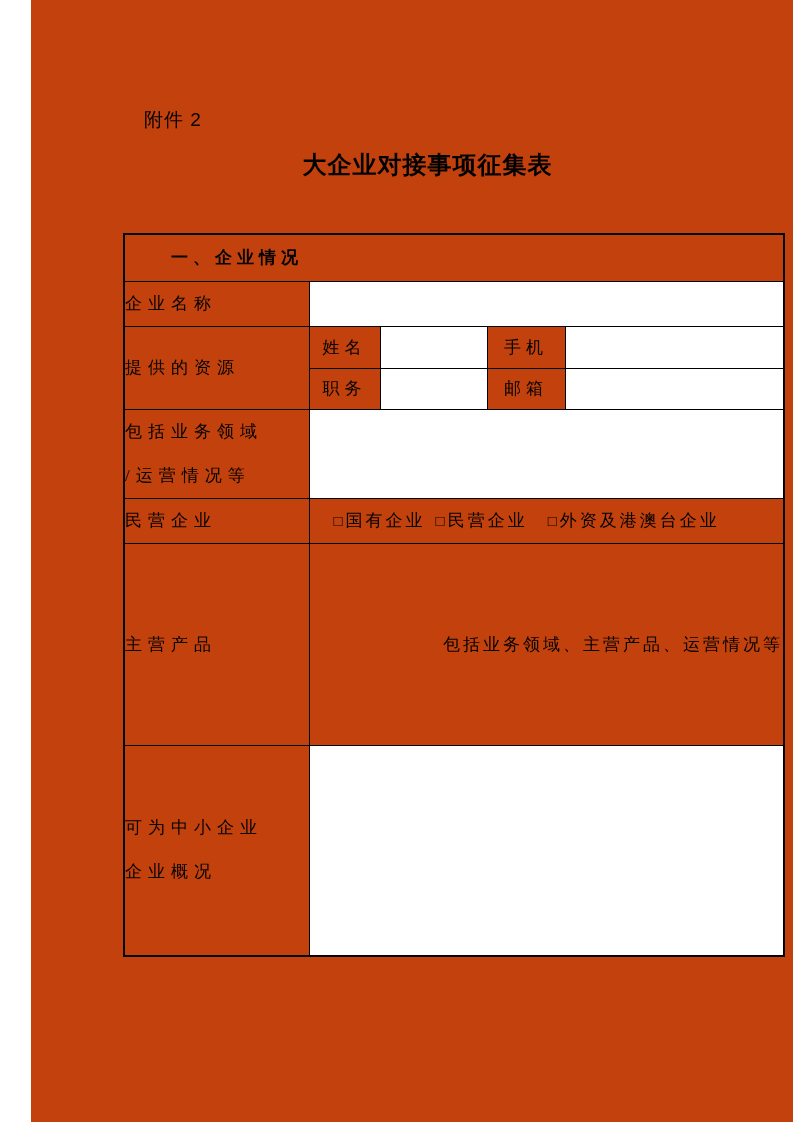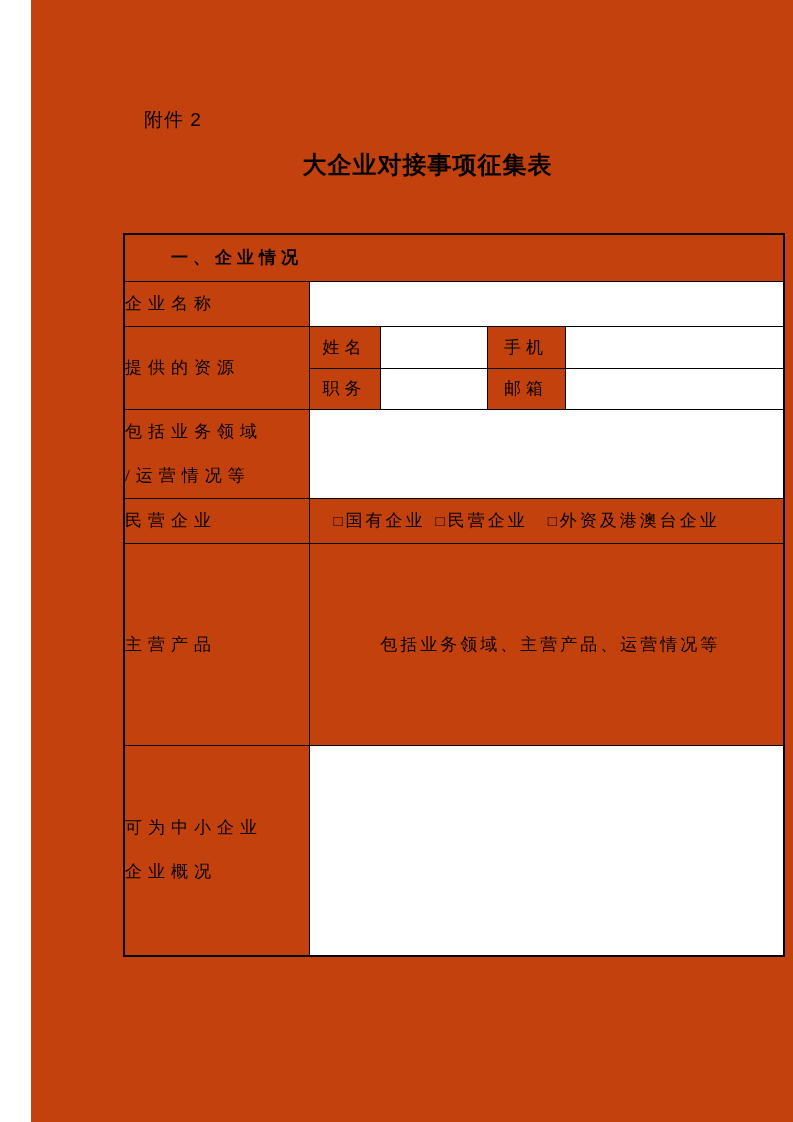--- a/index.html
+++ b/index.html
@@ -57,21 +57,21 @@
   .label-cell .ln { line-height: 44px; }
   .sub-label-cell {
     text-align: center;
     letter-spacing: 5px;
     font-family: Liberation Mono, monospace;
   }
   .value-cell { background: #ffffff; }
   .hint-cell {
     padding-left: 8px !important;
     letter-spacing: 3px;
-    text-align: center;
+    text-align: right;
   }
   .options-cell {
     padding-left: 24px !important;
     letter-spacing: 3px;
     text-align: left;
     white-space: nowrap;
   }
   .opt { display: inline-block; }
   .opt.gap-sm { margin-right: 10px; }
   .opt.gap-lg { margin-right: 20px; }

